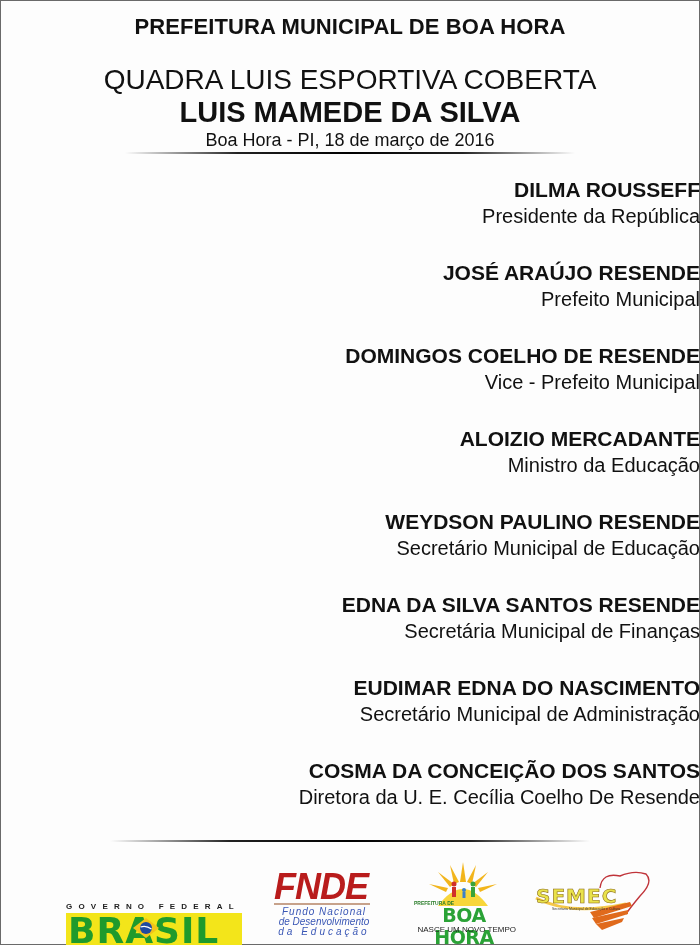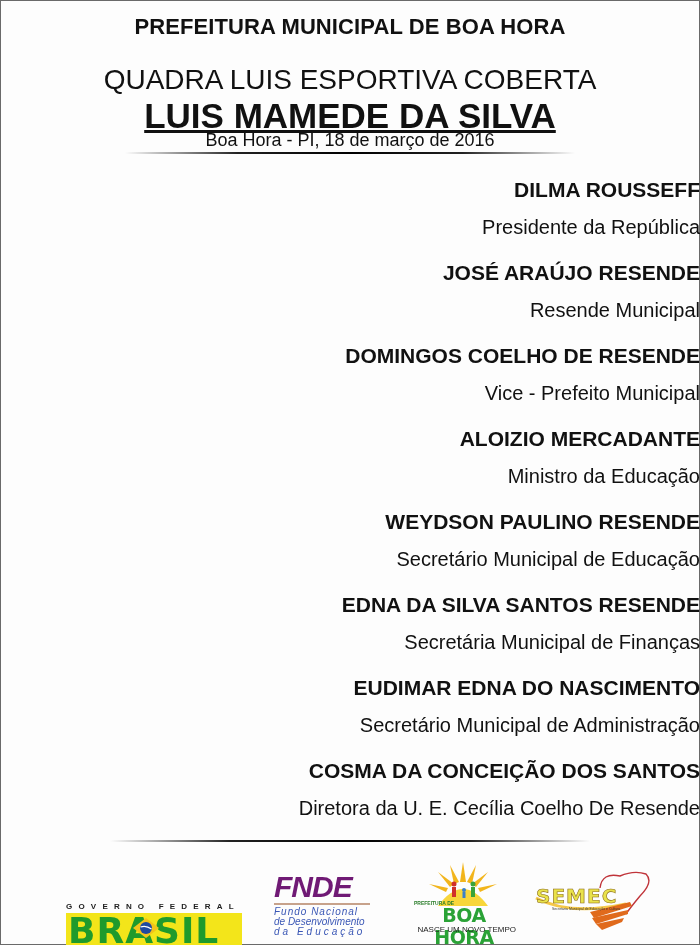--- a/index.html
+++ b/index.html
@@ -7,47 +7,47 @@
     width: 700px; height: 945px; background: #ffffff; position: relative; overflow: hidden;
     font-family: "Liberation Sans", sans-serif; color: #111;
   }
   .frame {
     position: absolute; left: 0; top: 0; width: 698px; height: 943px;
     border: 1px solid #6a6a6a; background: #fdfdfd;
   }
   .center { position: absolute; left: 0; width: 700px; text-align: center; white-space: nowrap; }
   .title { top: 14px; font-size: 22px; font-weight: bold; letter-spacing: 0.1px; }
   .sub1 { top: 64px; font-size: 28px; font-weight: normal; }
-  .sub2 { top: 96px; font-size: 35px; font-weight: bold; text-decoration: underline; }
+  .sub2 { top: 96px; font-size: 29px; font-weight: bold; }
   .dateline { top: 130px; font-size: 18px; }
   .divider {
     position: absolute; height: 2px;
     background: linear-gradient(to right, rgba(0,0,0,0) 0%, #222 25%, #000 50%, #222 75%, rgba(0,0,0,0) 100%);
   }
   .div-top { left: 125px; width: 450px; top: 152px; }
   .div-bottom { left: 110px; width: 480px; top: 840px; }
   .person { position: absolute; left: 0; width: 700px; text-align: right; }
   .person .name { font-size: 21px; font-weight: bold; line-height: 26px; display: block; white-space: nowrap; }
-  .person .role { font-size: 20px; line-height: 26px; display: block; white-space: nowrap; margin-top: 11px; }
+  .person .role { font-size: 20px; line-height: 26px; display: block; white-space: nowrap; }
   .logos { position: absolute; top: 862px; left: 0; width: 700px; height: 75px; }
   .logo { position: absolute; }
   
   .brasil { left: 66px; top: 8px; width: 176px; height: 62px; }
   .brasil .top, .brasil .bot { font-size: 8px; letter-spacing: 6.2px; font-weight: bold; color: #222; display: block; margin-top: 32px; }
   .brasil .word {
     display: block; margin-top: 2px; height: 34px; background: #f3e51a;
     font-size: 36px; line-height: 36px; font-weight: bold; color: #1f9a2c; letter-spacing: 1px; font-family: "DejaVu Sans", sans-serif;
     position: relative; text-align: left; padding-left: 2px;
   }
   .brasil .flag { position: absolute; left: 66px; top: 4px; width: 28px; height: 22px; }
   
   .fnde { left: 274px; top: 10px; width: 100px; height: 62px; }
-  .fnde .mark { display: block; font-size: 30px; font-weight: bold; font-style: italic; color: #701a75; letter-spacing: -1px; line-height: 30px; }
+  .fnde .mark { display: block; font-size: 36px; font-weight: bold; font-style: italic; color: #b91c1c; letter-spacing: -1px; line-height: 30px; }
   .fnde .rule { display: block; height: 2px; background: #c7a28b; margin: 1px 0 2px 0; width: 96px; }
-  .fnde .t { display: block; font-size: 10px; color: #3a57b5; font-style: italic; line-height: 10px; letter-spacing: 1px; text-align: left; }
+  .fnde .t { display: block; font-size: 10px; color: #3a57b5; font-style: italic; line-height: 10px; letter-spacing: 1px; text-align: center; }
   .fnde .t.mid { letter-spacing: 0; }
   
   .boahora { left: 408px; top: 0px; width: 110px; height: 75px; text-align: center; }
   .boahora .sun { position: absolute; left: 18px; top: 0px; width: 74px; height: 50px; }
   .boahora .small { position: absolute; left: 6px; top: 38px; font-size: 5px; font-weight: bold; color: #2a7d2a; }
   .boahora .big { position: absolute; left: 4px; top: 42px; width: 104px; font-size: 19px; font-weight: bold; color: #2aa236; font-family: "DejaVu Sans", sans-serif; letter-spacing: -0.5px; text-align: center; }
   .boahora .slogan { position: absolute; left: 4px; top: 63px; width: 104px; font-size: 8px; color: #222; text-align: right; }
   
   .semec { left: 530px; top: 6px; width: 124px; height: 66px; }
   .semec .word { position: absolute; left: 6px; top: 16px; font-size: 20px; font-weight: bold; color: #e9e24a; -webkit-text-stroke: 0.6px #8a6a1a; letter-spacing: 1px; font-family: "DejaVu Sans", sans-serif; text-align: right; }
@@ -64,21 +64,21 @@
 <div class="center dateline">Boa Hora - PI, 18 de março de 2016</div>
 
 <div class="divider div-top"></div>
 
 <div class="person" style="top:177px">
   <span class="name">DILMA ROUSSEFF</span>
   <span class="role">Presidente da República</span>
 </div>
 <div class="person" style="top:260px">
   <span class="name">JOSÉ ARAÚJO RESENDE</span>
-  <span class="role">Resende Municipal</span>
+  <span class="role">Prefeito Municipal</span>
 </div>
 <div class="person" style="top:343px">
   <span class="name">DOMINGOS COELHO DE RESENDE</span>
   <span class="role">Vice - Prefeito Municipal</span>
 </div>
 <div class="person" style="top:426px">
   <span class="name">ALOIZIO MERCADANTE</span>
   <span class="role">Ministro da Educação</span>
 </div>
 <div class="person" style="top:509px">

